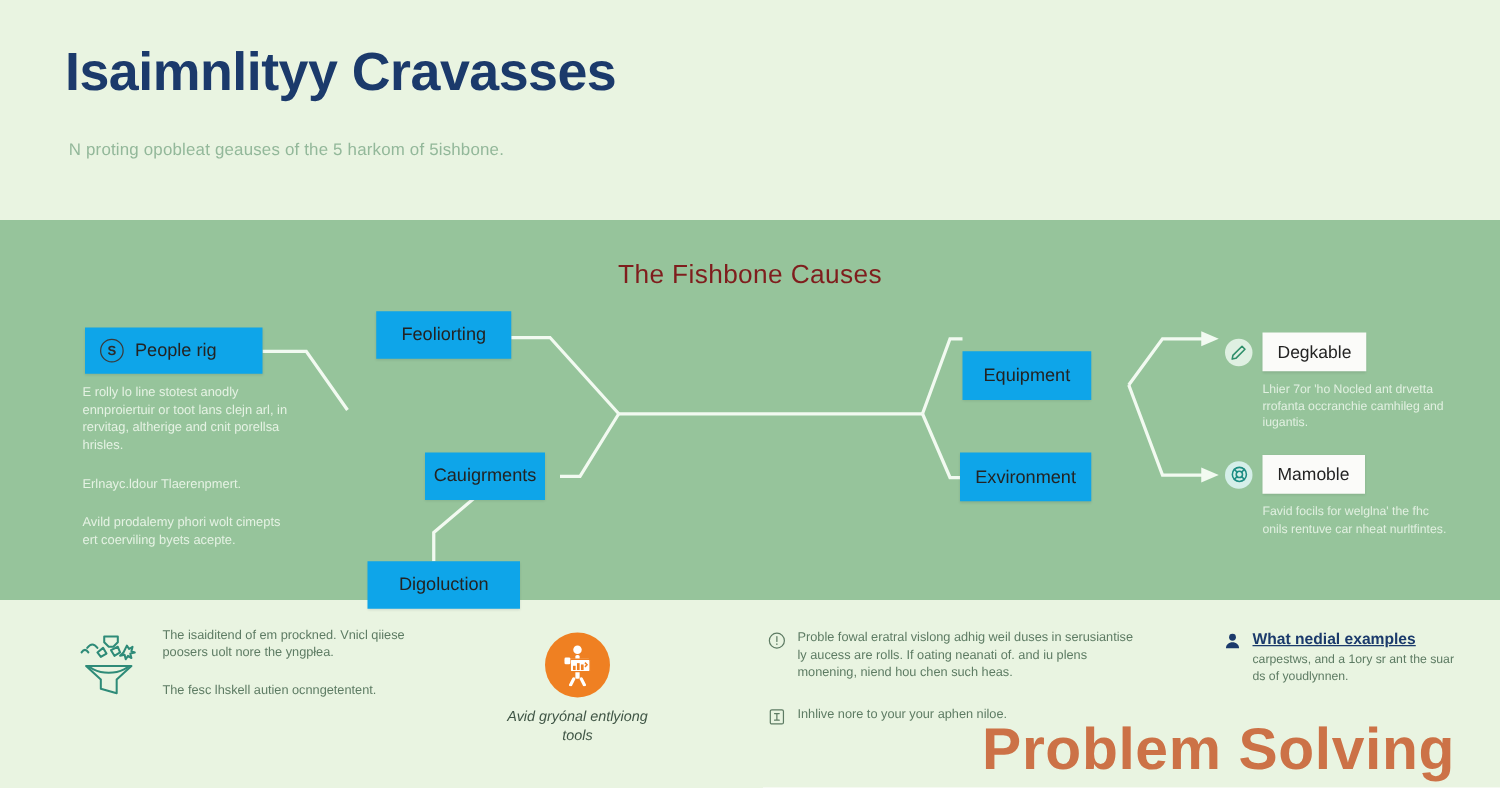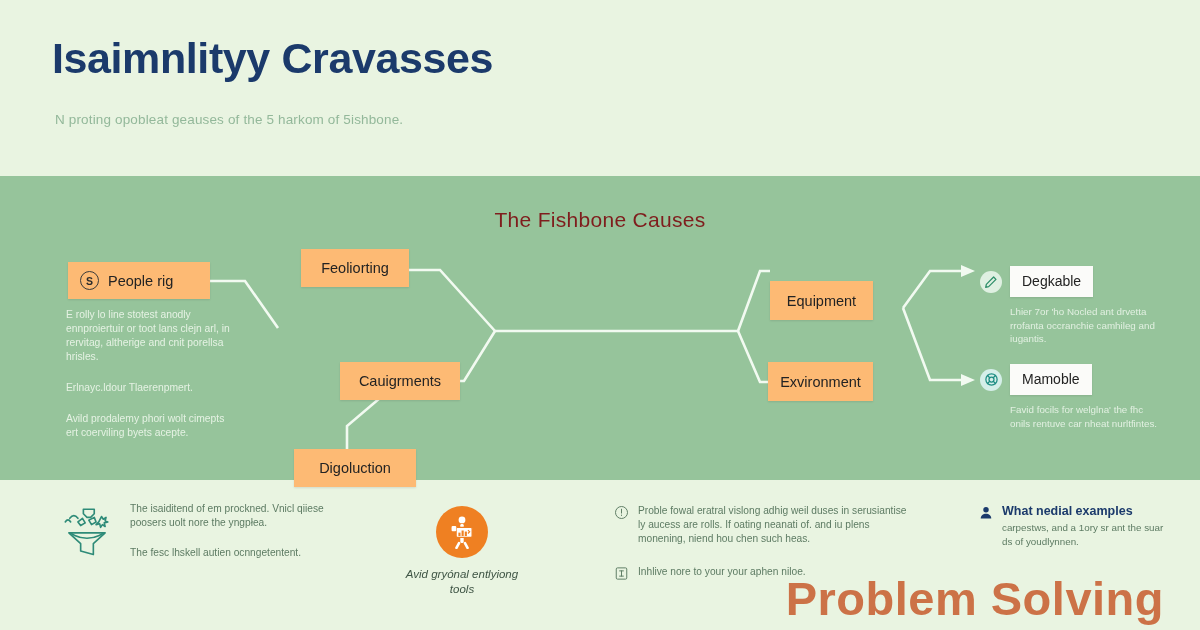--- a/index.html
+++ b/index.html
@@ -72,35 +72,35 @@
   
   .bones {
     position: absolute;
     left: 0; top: 176px;
     width: 1200px; height: 304px;
   }
 
   
   .cat-box {
     position: absolute;
-    background: #fdba74;
+    background: #0ea5e9;
     box-shadow: 0 1px 2px rgba(0,0,0,0.10);
     display: flex;
     align-items: center;
     justify-content: center;
     font-size: 14.5px;
     color: #232323;
     white-space: nowrap;
     padding: 0 10px;
     box-sizing: border-box;
   }
   .cat-people   { left: 68px;  top: 262px; width: 142px; height: 37px;
                   justify-content: flex-start; padding-left: 12px; }
   .cat-feol     { left: 301px; top: 249px; width: 108px; height: 38px; }
-  .cat-caui     { left: 340px; top: 362px; width: 120px; height: 38px; }
+  .cat-caui     { left: 340px; top: 362px; width: 96px; height: 38px; }
   .cat-digo     { left: 294px; top: 449px; width: 122px; height: 38px; }
   .cat-equip    { left: 770px; top: 249px; width: 103px; height: 39px; margin-top: 32px; }
   .cat-envir    { left: 768px; top: 362px; width: 105px; height: 39px; }
 
   .s-badge {
     width: 17px; height: 17px;
     border: 1.4px solid #3a3a3a;
     border-radius: 50%;
     display: inline-flex;
     align-items: center;
@@ -216,20 +216,21 @@
     width: 195px;
     display: flex;
     align-items: flex-start;
   }
   .br-icon { flex: 0 0 auto; margin-right: 8px; margin-top: 1px; }
   .br-title {
     font-size: 12.5px;
     font-weight: bold;
     color: #1b3a6b;
     margin-bottom: 3px;
+    text-decoration: underline;
   }
   .br-desc {
     font-size: 9.8px;
     line-height: 13.5px;
     color: #5d7b63;
   }
 
   
   .watermark {
     position: absolute;

